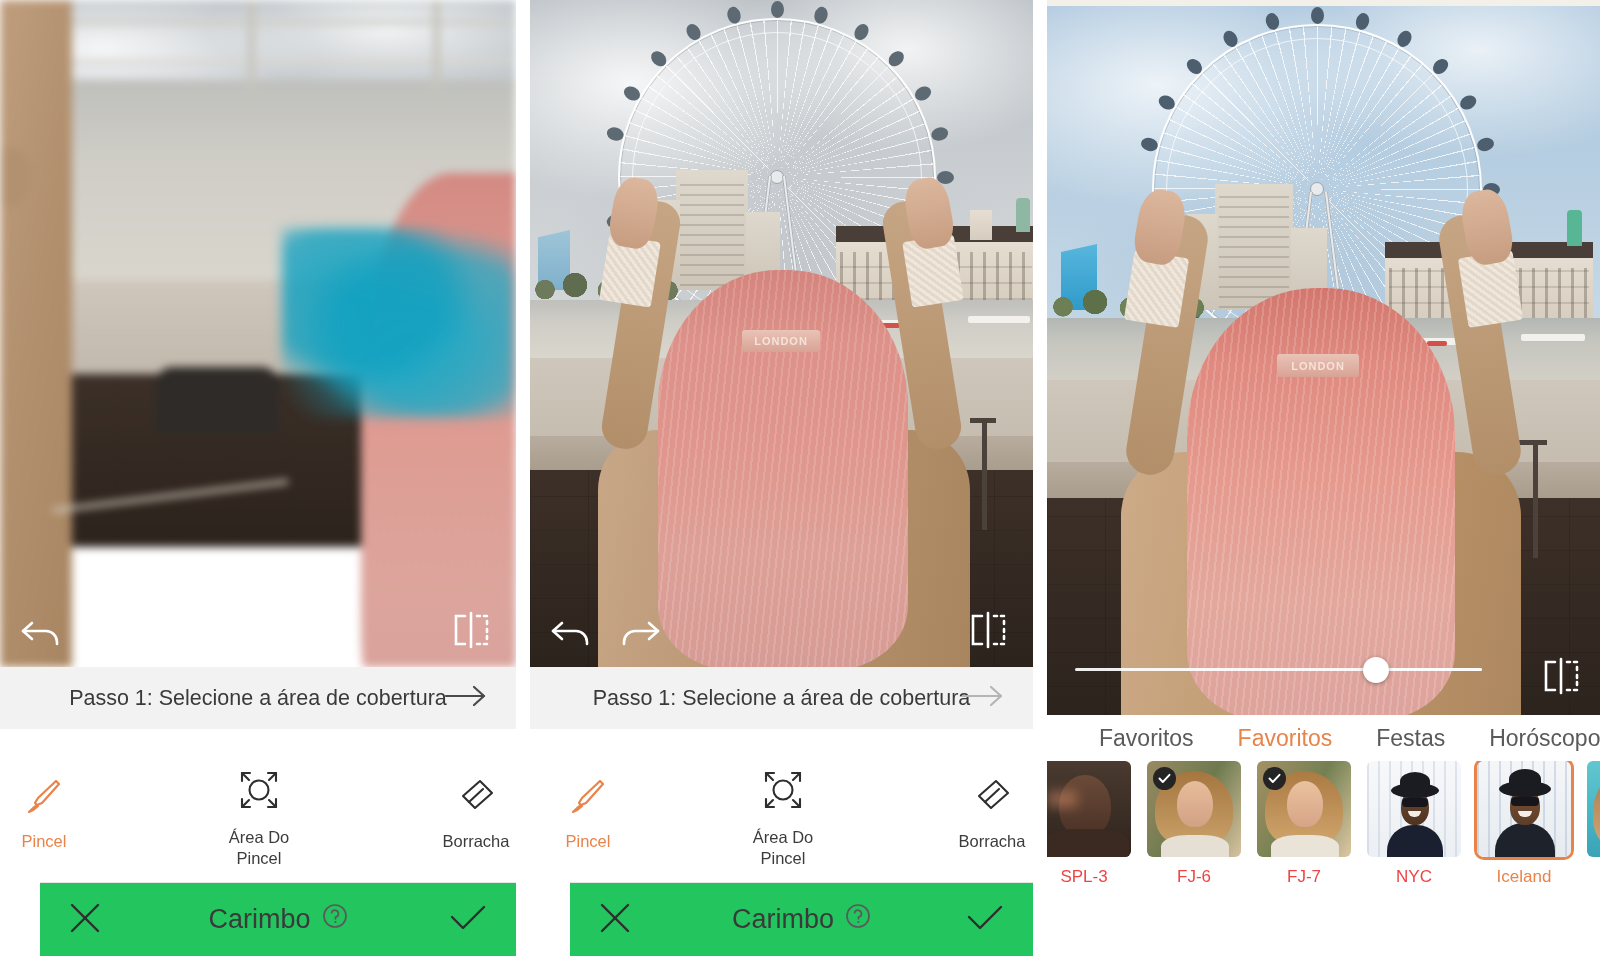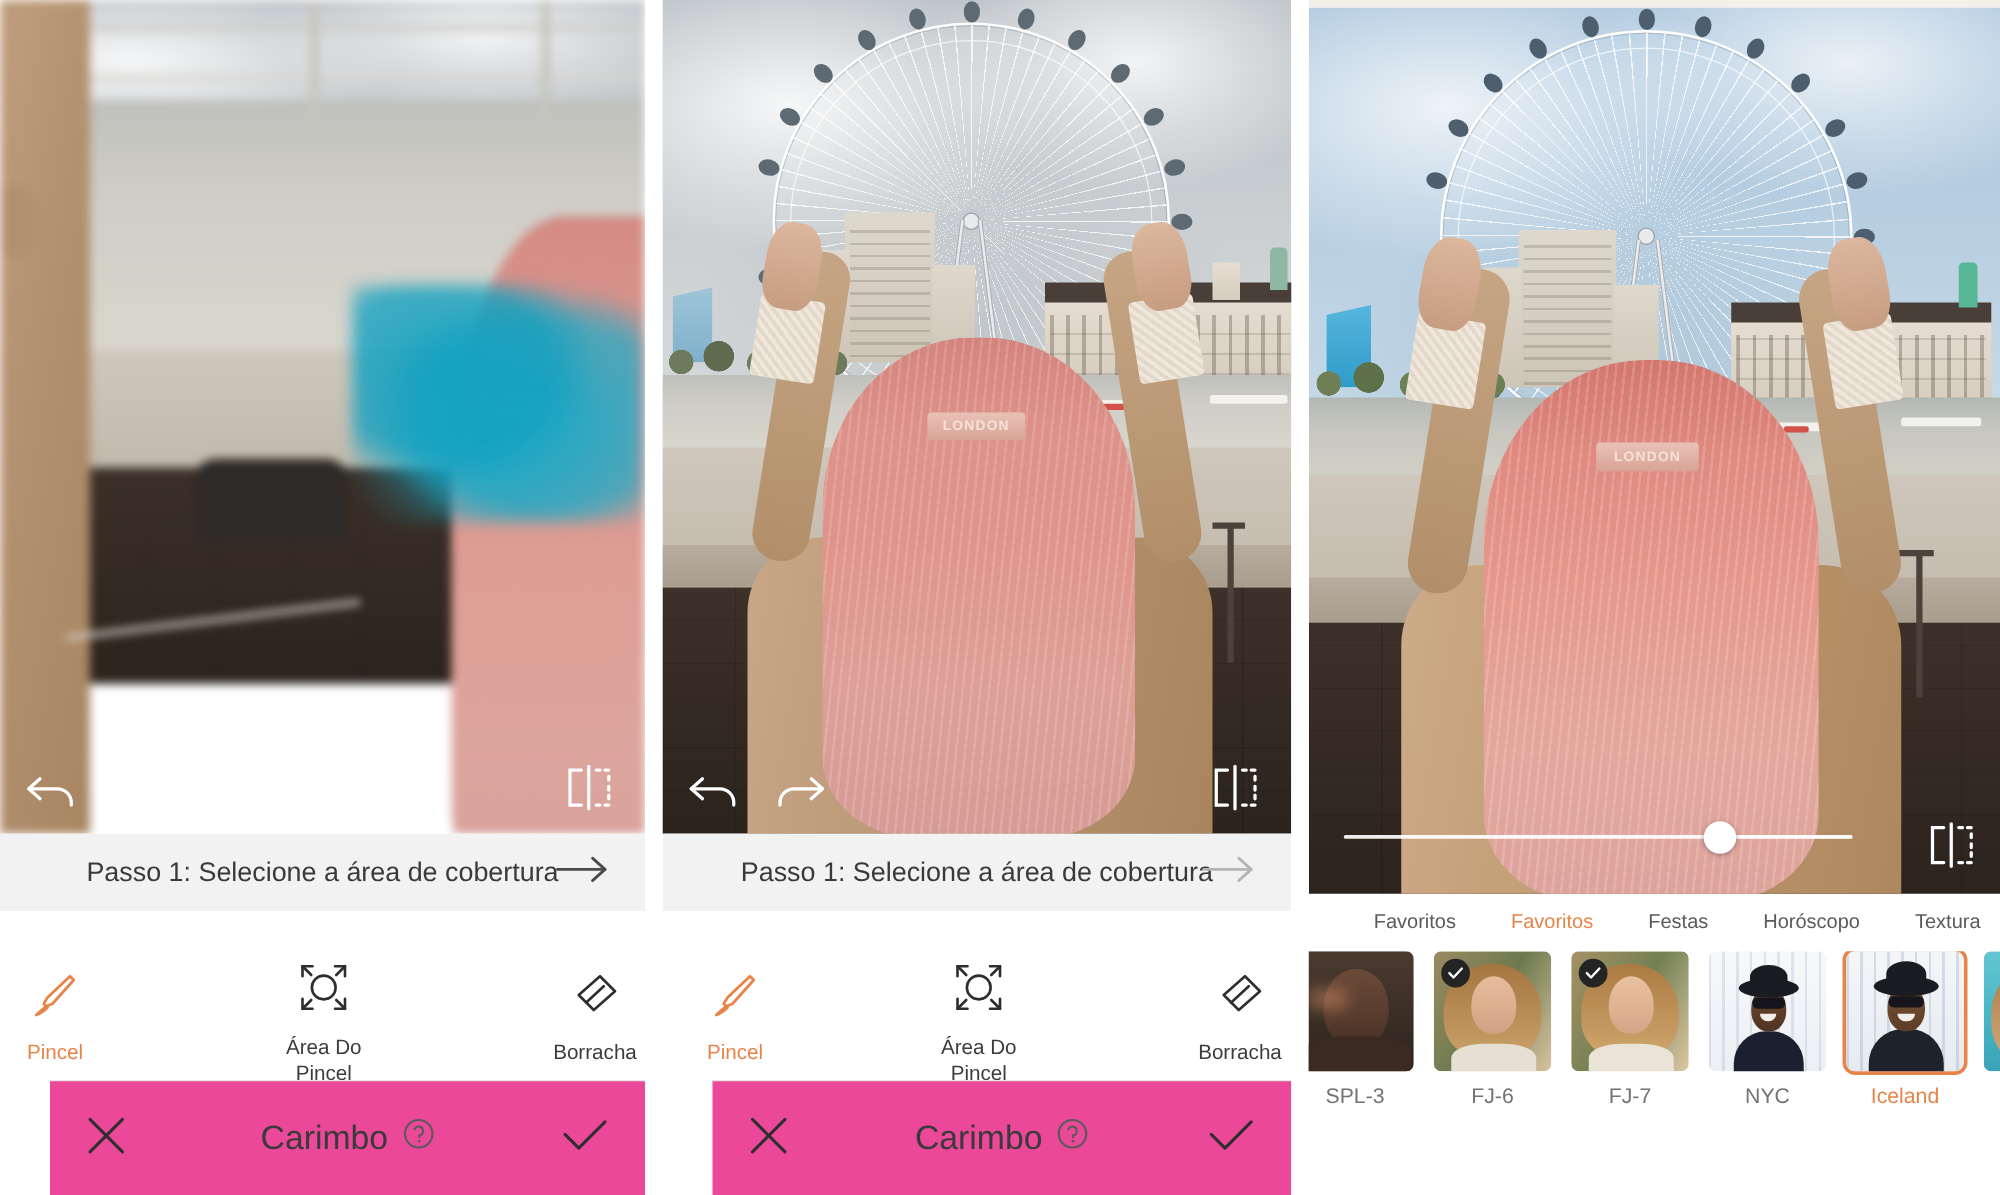--- a/index.html
+++ b/index.html
@@ -149,38 +149,38 @@
   .step-next { position:absolute; right:28px; top:50%; transform:translateY(-50%); cursor:pointer; }
 
   
   .tool-row { flex:1; background:#fff; display:flex; align-items:center; position:relative;text-decoration:underline; }
   .tool { position:absolute; display:flex; flex-direction:column; align-items:center; cursor:pointer; }
   .tool-label { margin-top:12px; font-size:16.5px; color:#3c3c3c; text-align:center; line-height:1.28; }
   .tool.active .tool-label { color:#e8834a; }
 
   
   .bottom-bar {
-    height:92px; background:#ec4899; border-top:1px solid #e6e6e6;
+    height:74px; background:#22c55e; border-top:1px solid #e6e6e6;
     display:flex; align-items:center; justify-content:center; position:relative; flex:0 0 auto;margin-left:40px;
   }
   .bb-title { font-size:27px; color:#3a3a3a; display:flex; align-items:center; gap:11px; }
   .bb-left { position:absolute; left:28px; top:50%; transform:translateY(-50%); cursor:pointer; }
   .bb-right { position:absolute; right:28px; top:50%; transform:translateY(-50%); cursor:pointer; }
 
   
   .filter-panel { flex:1; background:#fff; display:flex; flex-direction:column; }
   .cat-tabs { height:46px; display:flex; align-items:center; padding-left:52px; gap:44px; overflow:hidden; }
-  .cat-tab { font-size:16px; color:#5a5a5a; white-space:nowrap; cursor:pointer; }
+  .cat-tab { font-size:23px; color:#5a5a5a; white-space:nowrap; cursor:pointer; }
   .cat-tab.active { color:#e8834a; }
 
   .thumb-strip { display:flex; gap:16px; padding-left:-6px; margin-left:-10px; overflow:hidden; flex:1; align-items:flex-start; }
   .thumb-item { width:94px; flex:0 0 94px; display:flex; flex-direction:column; align-items:center; cursor:pointer; }
   .thumb-box { position:relative; width:94px; height:96px; border-radius:6px; overflow:hidden; }
   .thumb-item.selected .thumb-box { box-shadow:0 0 0 3px #e8834a; border-radius:7px; }
-  .thumb-label { margin-top:10px; font-size:17px; color:#737373; white-space:nowrap; }
+  .thumb-label { margin-top:10px; font-size:17px; color:#ef4444; white-space:nowrap; }
   .thumb-item.selected .thumb-label { color:#e8834a; }
   .check-badge {
     position:absolute; left:6px; top:6px; width:23px; height:23px; border-radius:50%;
     background:#242424; display:flex; align-items:center; justify-content:center;
   }
 
   
   .tn { position:absolute; inset:0; }
   .tn-face { position:absolute; border-radius:50% 50% 45% 45%; }
   .tn-body { position:absolute; border-radius:40% 40% 0 0; }

